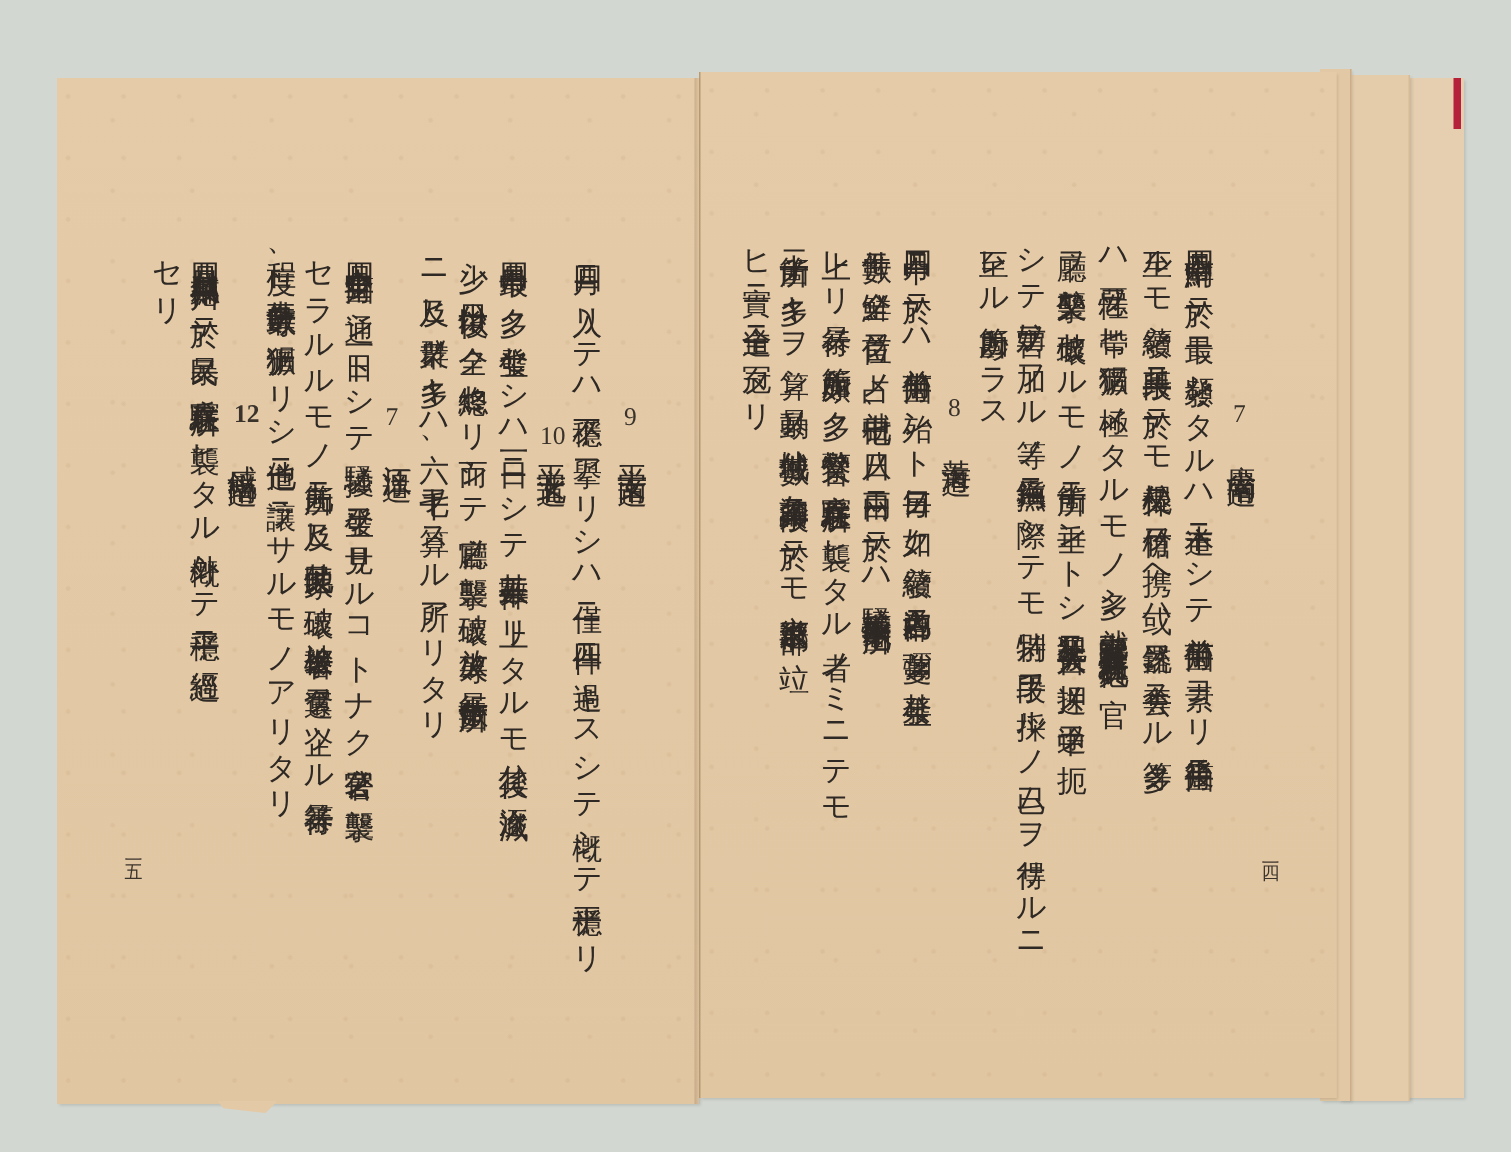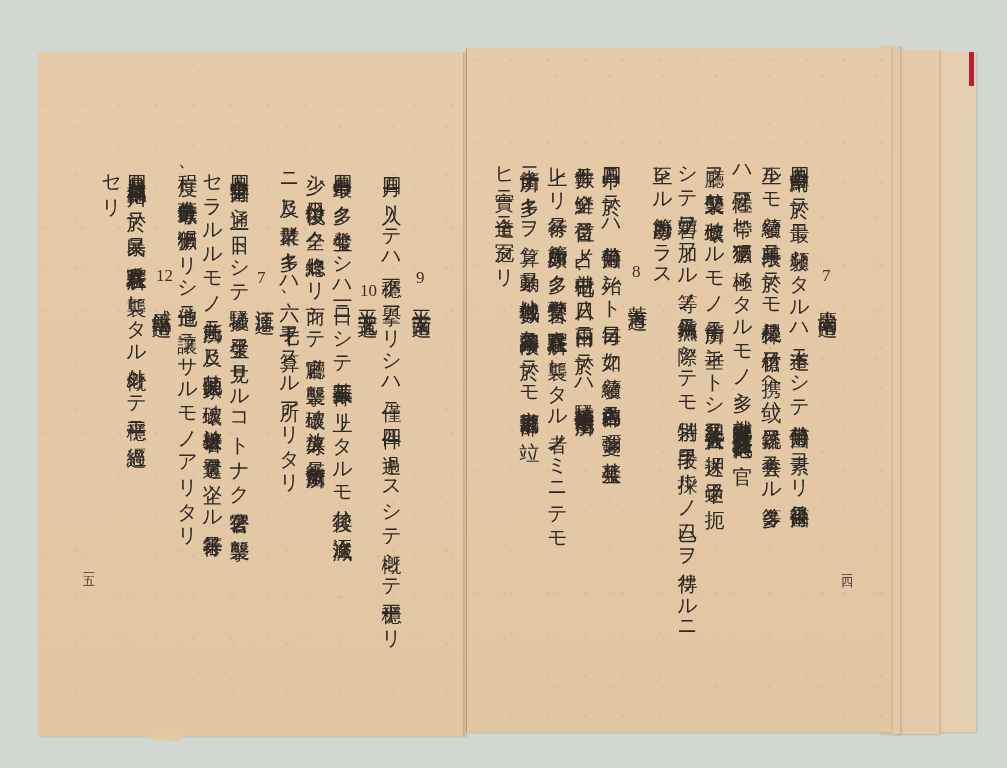--- a/index.html
+++ b/index.html
@@ -102,19 +102,19 @@
 
 <div>
   <span class="num" style="left:257px;top:268px;">7</span>
   <div class="col hdr" style="left:253px;top:294px;">江原道</div>
   <div class="col" style="left:228px;top:160px;">四月中全半箇月ヲ通シ一日トシテ騷擾ノ發生ヲ見サルコトナク官公署ノ襲擊</div>
   <div class="col" style="left:201px;top:160px;">セラルルモノ九箇所ニ及ヒ其他民家ノ破壞、被檢擧者ノ奪還ヲ企ツル等暴行ノ</div>
   <div class="col" style="left:176px;top:160px;">程度、事件數等敢テ猖獗ナリシ他道ニ讓ラサルモノアリタリ</div>
 </div>
 
 <div>
-  <span class="num" style="left:156px;top:266px;">12</span>
+  <span class="num" style="left:156px;top:266px;font-weight:bold;">12</span>
   <div class="col hdr" style="left:150px;top:294px;">咸鏡南道</div>
   <div class="col" style="left:125px;top:160px;">四月八日咸興郡德川ニ於テ暴民ノ憲兵駐在所ヲ襲ヒタル外槪シテ平穩ニ經過</div>
   <div class="col" style="left:100px;top:160px;">セリ</div>
 </div>
 
 <div class="pgno" style="left:80px;top:566px;">一五</div>
 
 </body></html>

